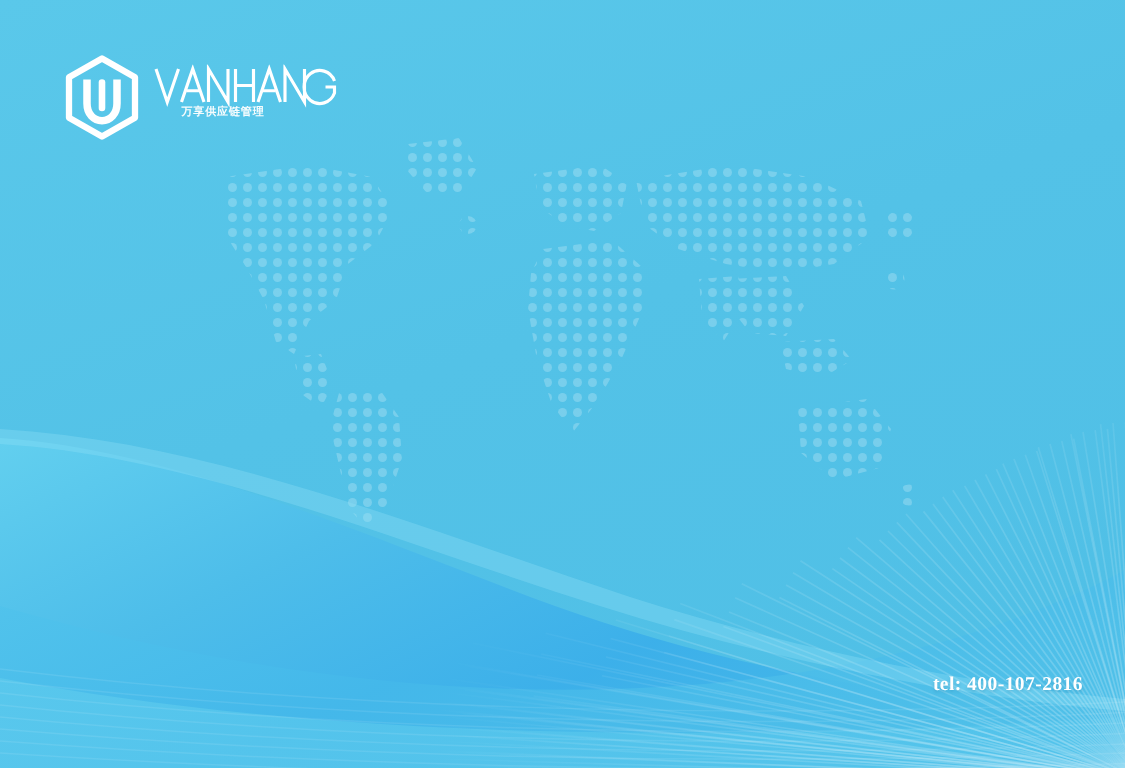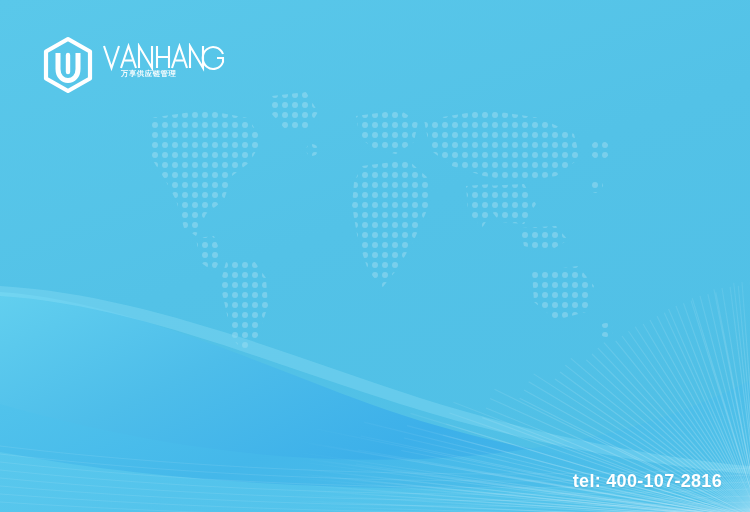--- a/index.html
+++ b/index.html
@@ -96,26 +96,26 @@
     letter-spacing: 2px;
     color: #ffffff;
     white-space: nowrap;
     text-shadow: 0 1px 2px rgba(40,120,160,0.12);
   }
 
   
   #phone {
     position: absolute;
     right: 28px;
-    bottom: 20px;
-    color: #ffffff;
-    font-size: 18px;
+    bottom: 48px;
+    color: #ffffff;
+    font-size: 13px;
     font-weight: bold;
     letter-spacing: 0.3px;
-    font-family: Liberation Sans, sans-serif;
+    font-family: Liberation Serif, serif;
     text-shadow: 0 1px 2px rgba(30,110,150,0.25);
   }
 </style>
 </head>
 <body>
 
 <div id="banner">
 
   <div class="layer" id="bg-base"></div>
 

